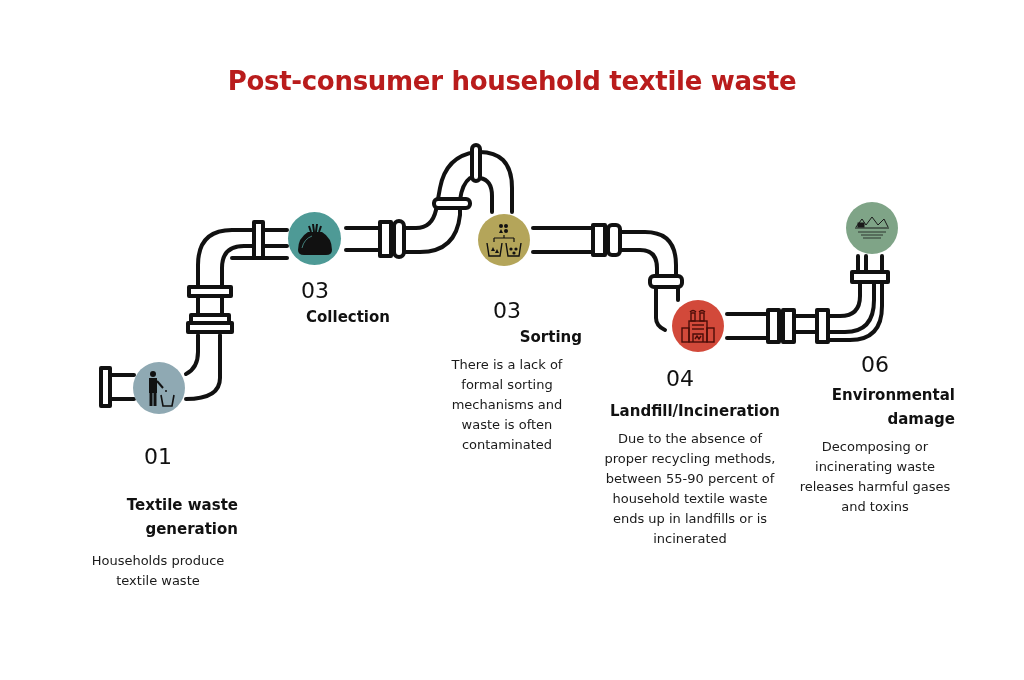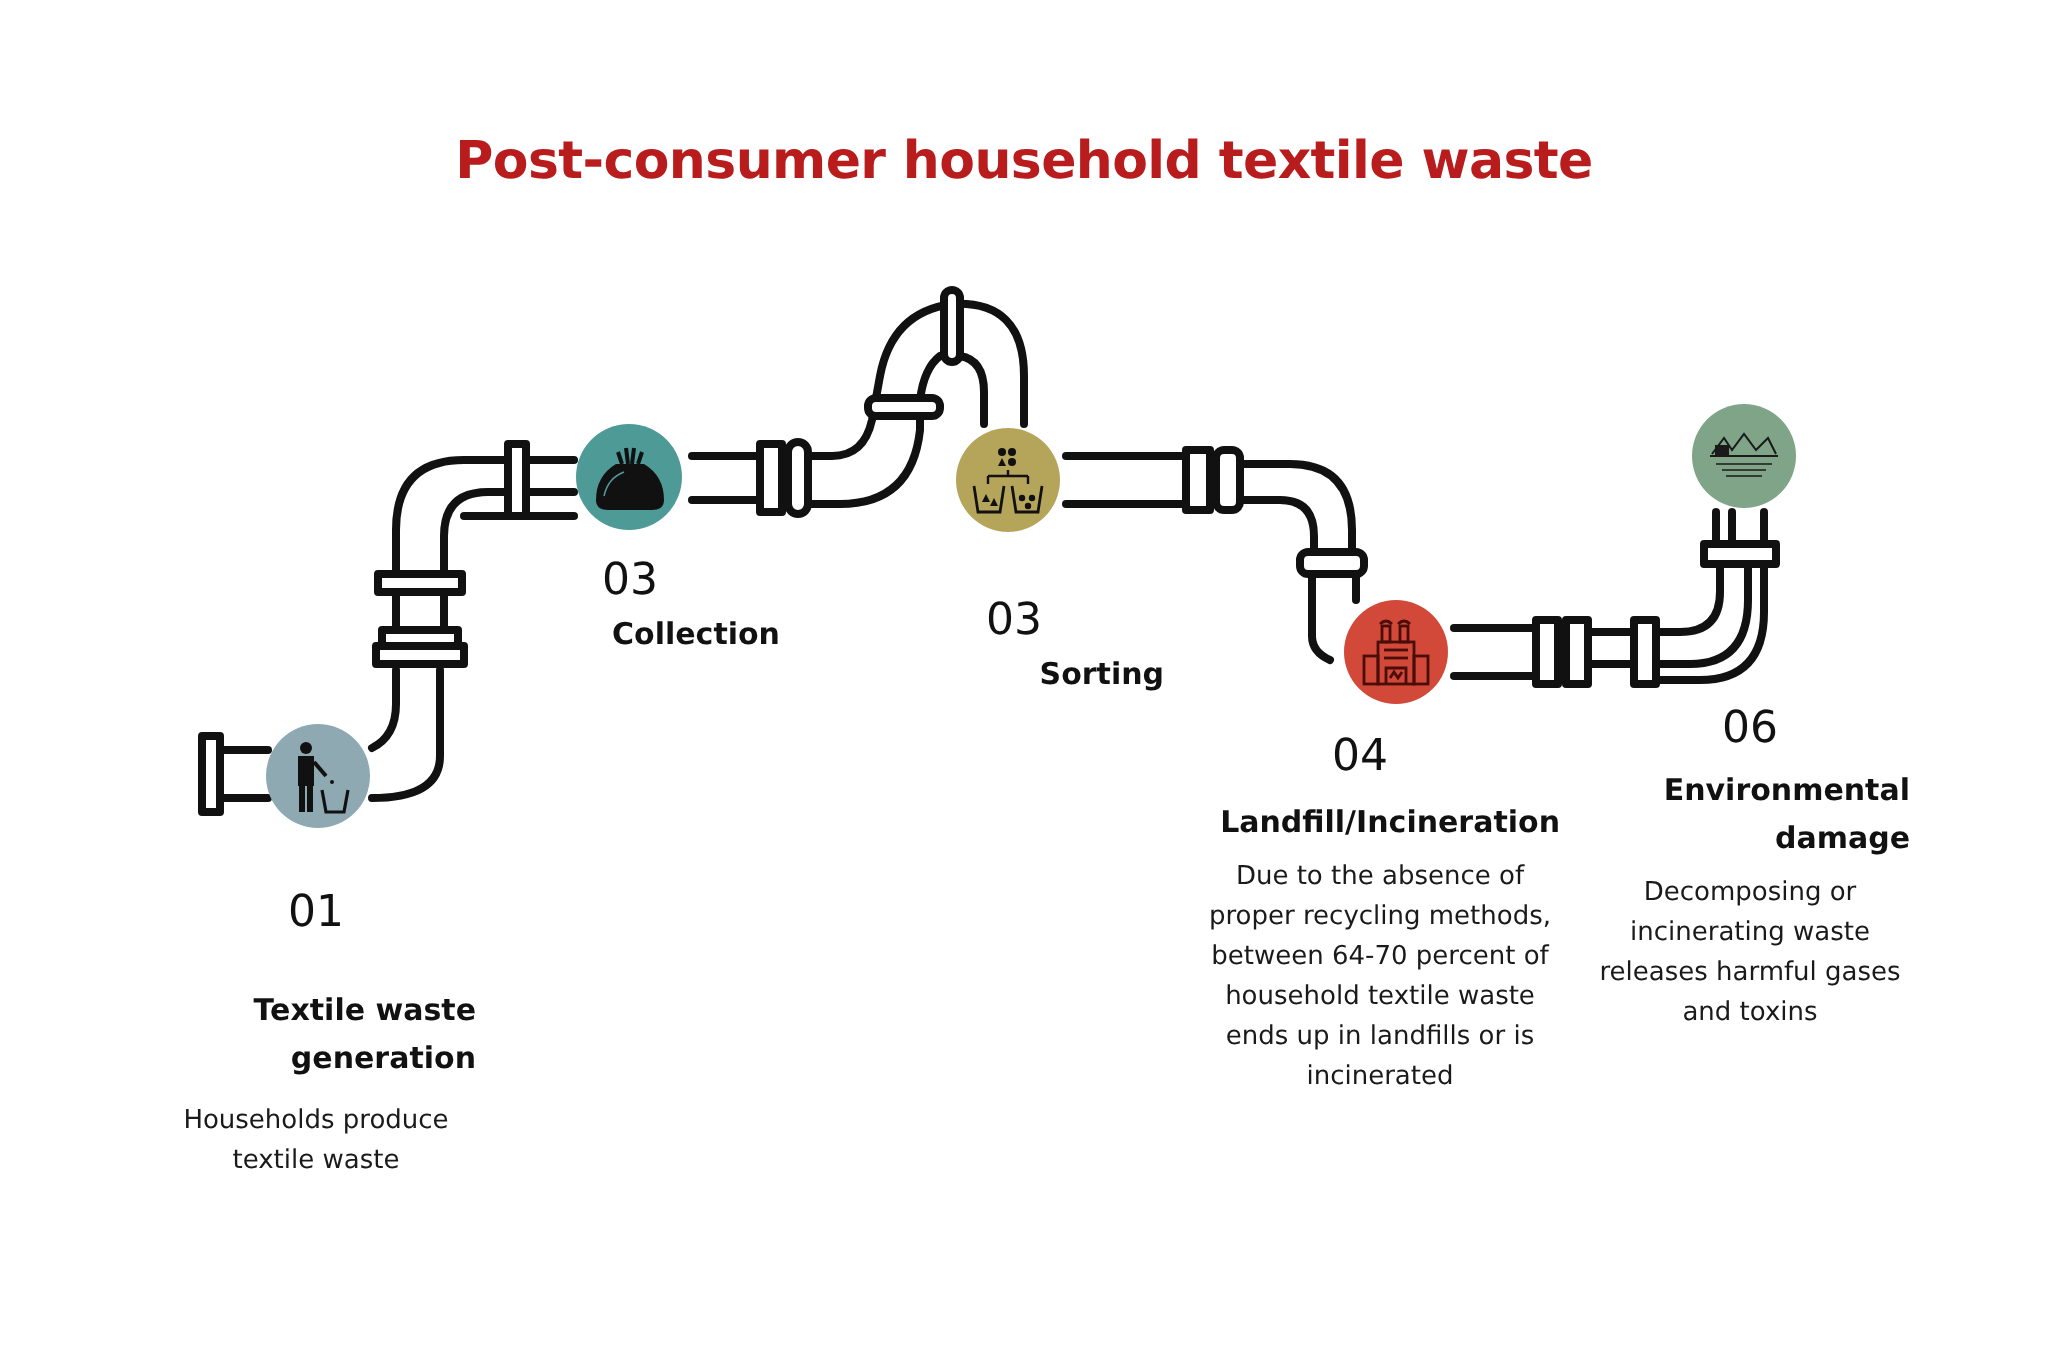--- a/index.html
+++ b/index.html
@@ -158,26 +158,27 @@
 </div>
 
 <div class="step" style="left:240px;top:278px;width:150px;">
   <div class="num">03</div>
   <div class="head" style="margin-top:2px;">Collection</div>
 </div>
 
 <div class="step" style="left:432px;top:298px;width:150px;">
   <div class="num">03</div>
   <div class="head" style="margin-top:2px;">Sorting</div>
+  <div class="desc" style="margin-top:6px;padding:0 10px;">There is a lack of formal sorting mechanisms and waste is often contaminated</div>
 </div>
 
 <div class="step" style="left:600px;top:366px;width:180px;">
   <div class="num" style="margin-left:-20px;">04</div>
   <div class="head" style="margin-top:8px;">Landfill/Incineration</div>
-  <div class="desc" style="margin-top:6px;padding:0 4px;">Due to the absence of proper recycling methods, between 64-70 percent of household textile waste ends up in landfills or is incinerated</div>
+  <div class="desc" style="margin-top:6px;padding:0 4px;">Due to the absence of proper recycling methods, between 55-90 percent of household textile waste ends up in landfills or is incinerated</div>
 </div>
 
 <div class="step" style="left:795px;top:352px;width:160px;">
   <div class="num">06</div>
   <div class="head" style="margin-top:6px;">
     <div>Environmental</div>
     <div>damage</div>
   </div>
   <div class="desc" style="margin-top:6px;">Decomposing or incinerating waste releases harmful gases and toxins</div>
 </div>

